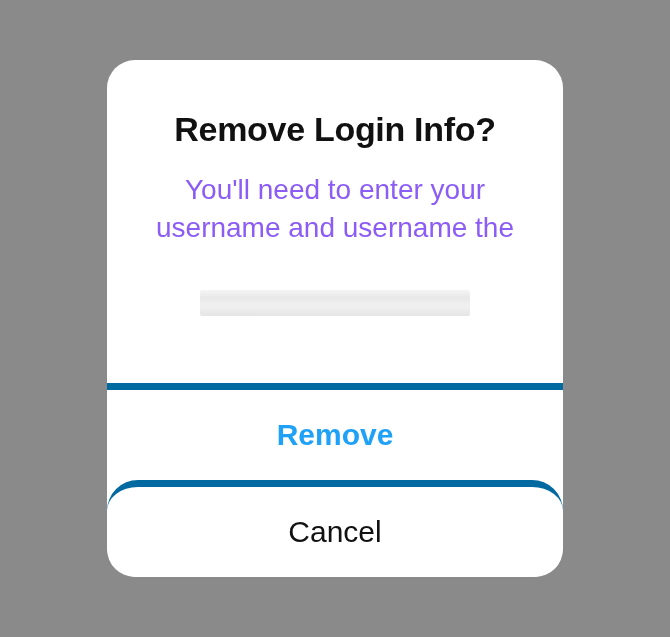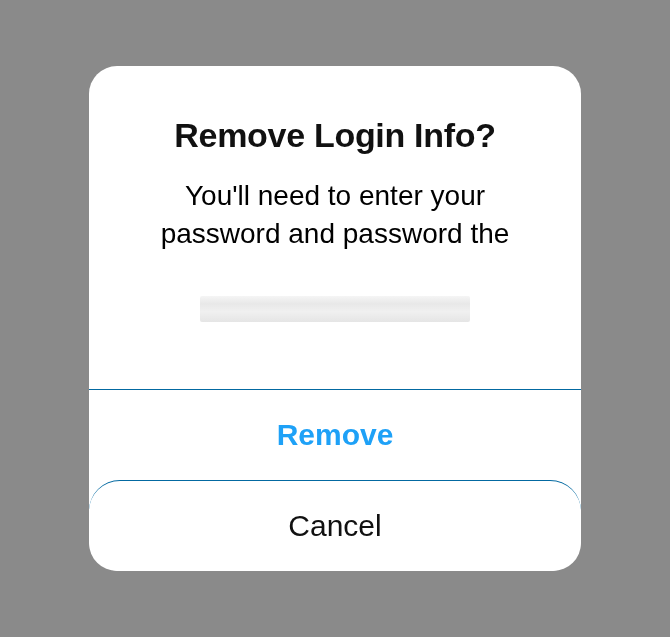--- a/index.html
+++ b/index.html
@@ -10,62 +10,62 @@
     body {
       width: 670px;
       height: 637px;
       background: #8a8a8a;
       display: flex;
       align-items: center;
       justify-content: center;
       font-family: -apple-system, BlinkMacSystemFont, "Segoe UI", Helvetica, Arial, sans-serif;
     }
     .dialog {
-      width: 492px;
+      width: 456px;
       background: #ffffff;
       border-radius: 28px;
       overflow: hidden;
       display: flex;
       flex-direction: column;
     }
     .dialog-content {
       padding: 50px 30px 60px 30px;
       text-align: center;
     }
     .dialog-title {
       font-size: 34px;
       font-weight: 700;
       color: #111111;
       margin-bottom: 22px;
       letter-spacing: -0.3px;
     }
     .dialog-message {
       font-size: 28px;
       font-weight: 400;
-      color: #000000;
+      color: #8b5cf6;
       line-height: 1.35;
       padding: 0 10px;
     }
     .redacted {
       display: inline-block;
       width: 270px;
       height: 26px;
       background: linear-gradient(180deg, #f5f5f5 0%, #e8e8e8 30%, #f0f0f0 60%, #e5e5e5 100%);
       vertical-align: middle;
       border-radius: 2px;
       position: relative;
       top: -2px;
     }
     .dialog-button {
       width: 100%;
       padding: 28px 0;
       font-size: 30px;
       border: none;
       background: #ffffff;
-      border-top: 1px solid #0369a1;
+      border-top: 7px solid #0369a1;
       cursor: pointer;
       font-family: inherit;
     }
     .btn-remove {
       color: #1ea1f7;
       font-weight: 700;
     }
     .btn-cancel {
       color: #111111;
       font-weight: 400;
@@ -73,20 +73,20 @@
     }
   </style>
 </head>
 <body>
 
 <div class="dialog">
   <div class="dialog-content">
     <h2 class="dialog-title">Remove Login Info?</h2>
     <div class="dialog-message">
       <span>You'll need to enter your</span><br>
-      <span>password and password the</span><br>
+      <span>username and username the</span><br>
       <br>
       <span class="redacted"></span>
     </div>
   </div>
   <button class="dialog-button btn-remove">Remove</button>
   <button class="dialog-button btn-cancel">Cancel</button>
 </div>
 
 </body></html>

